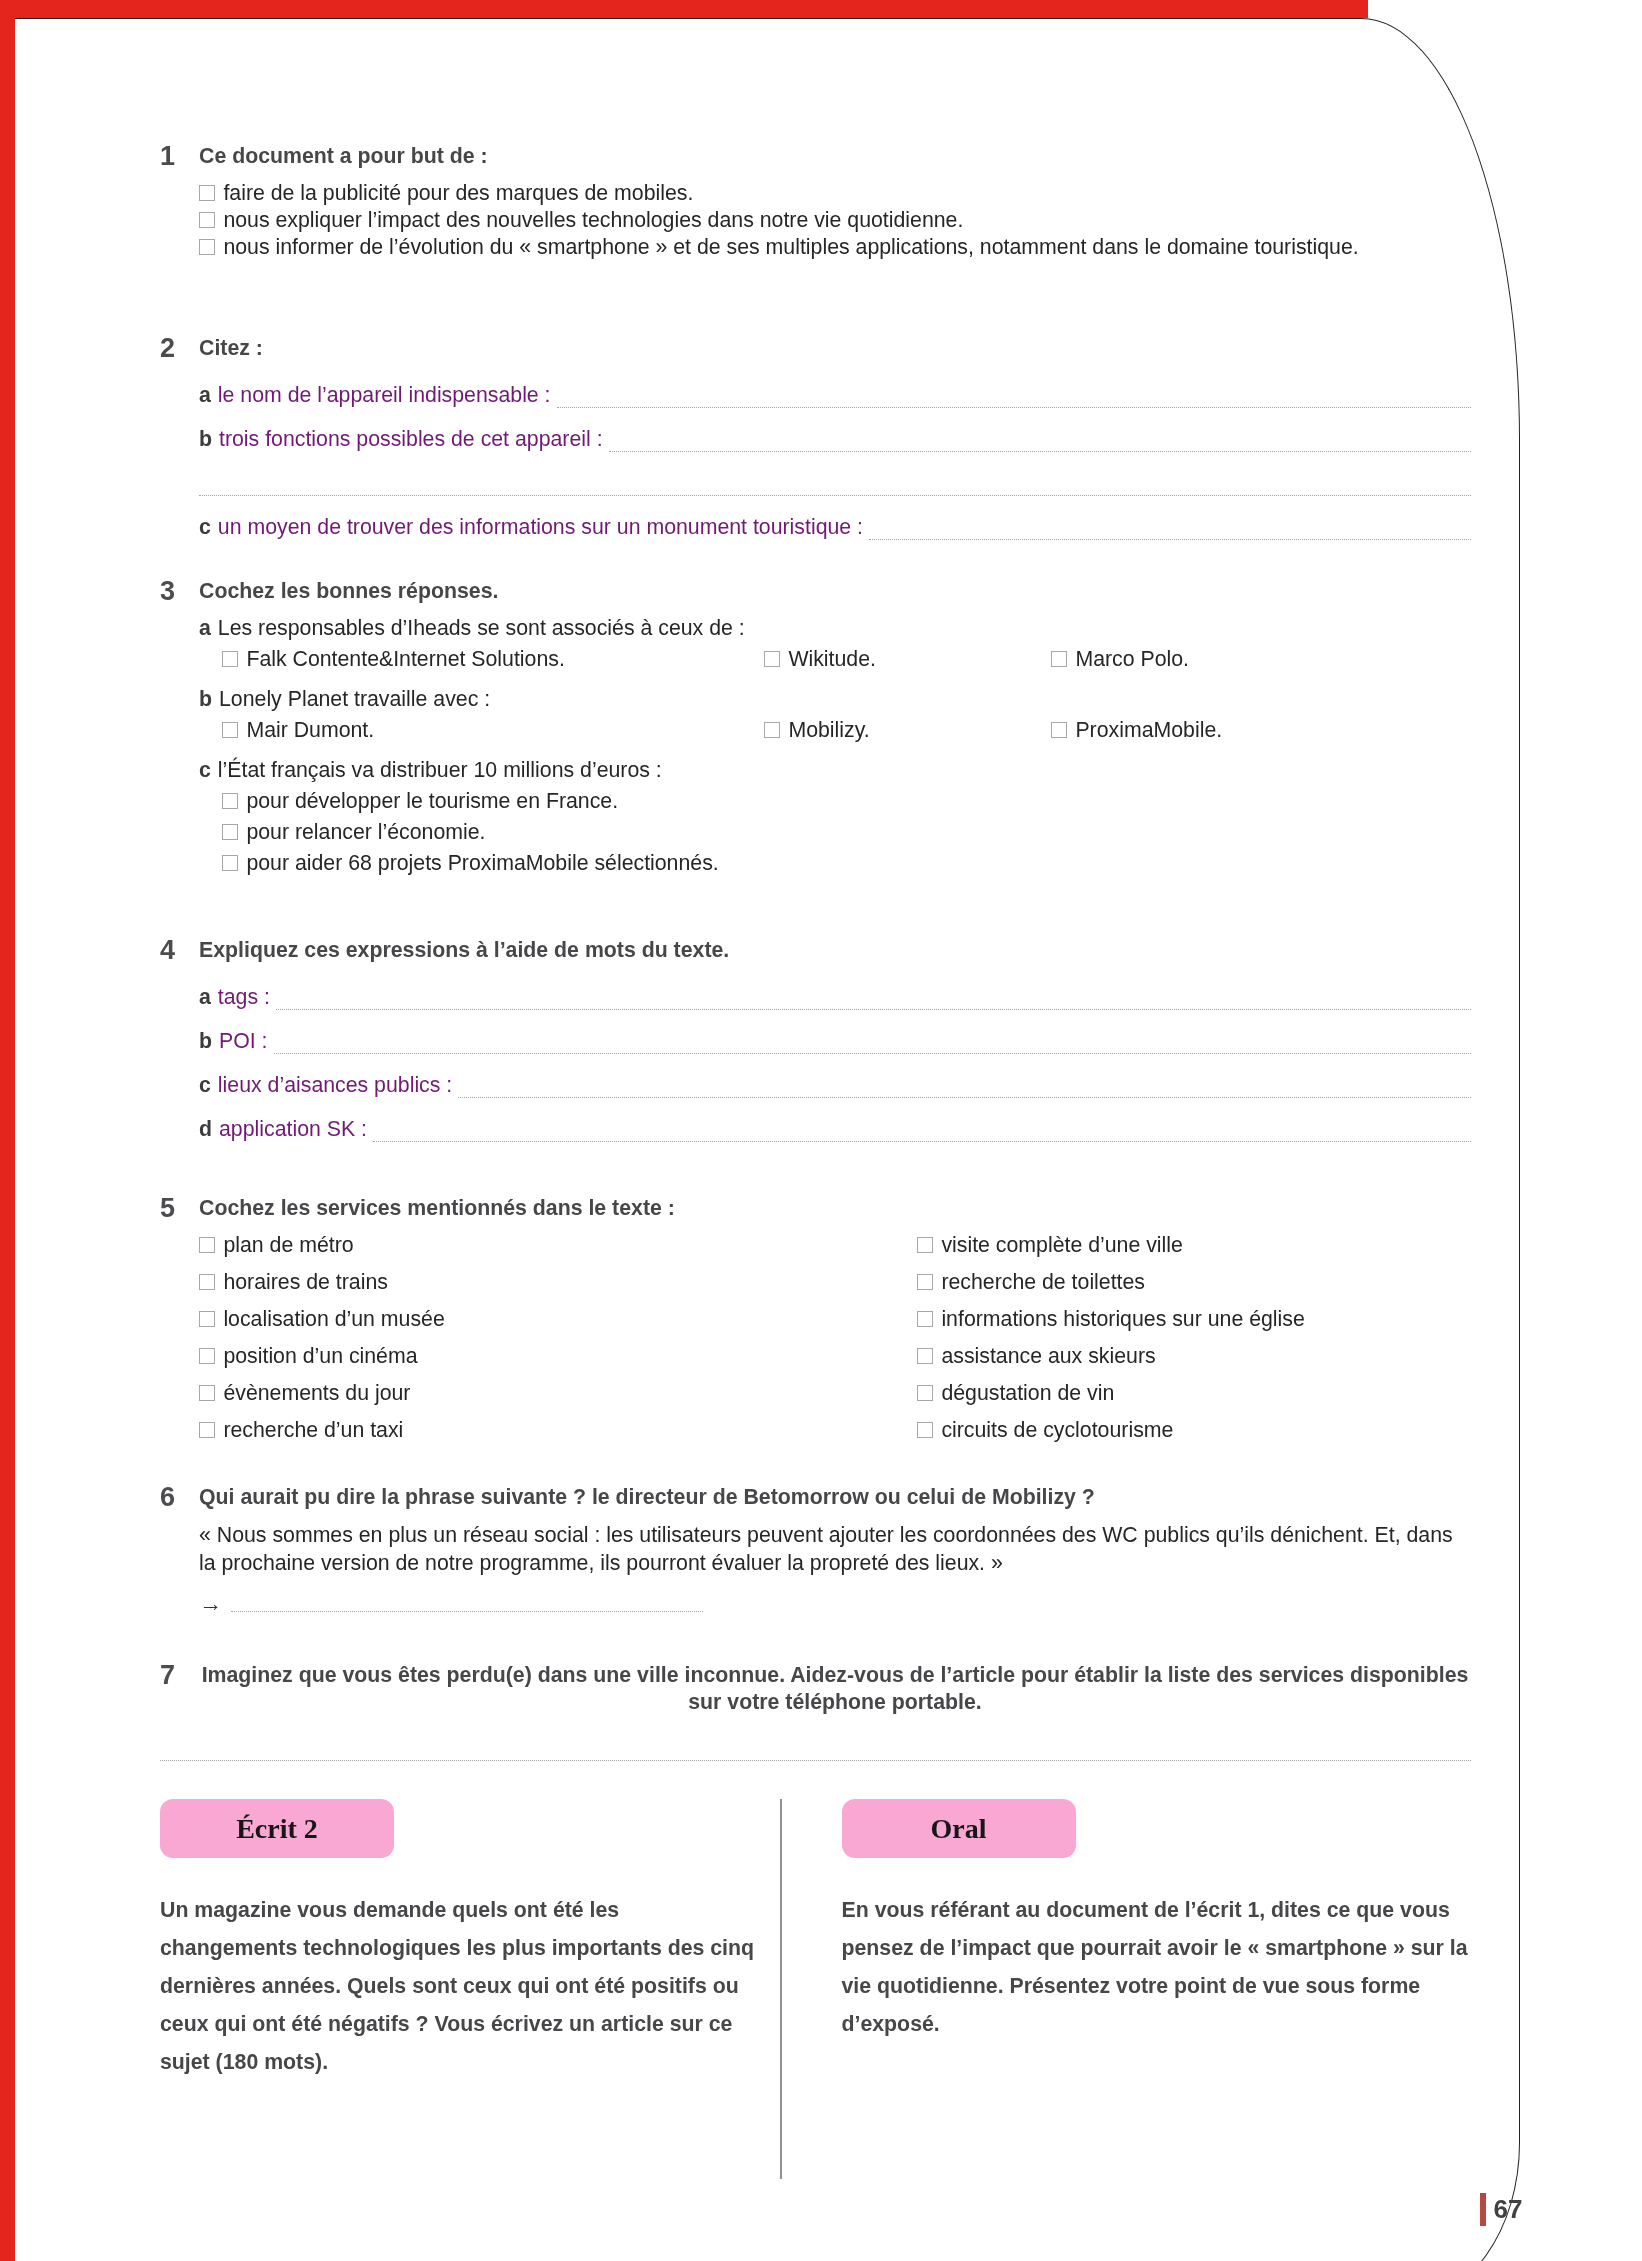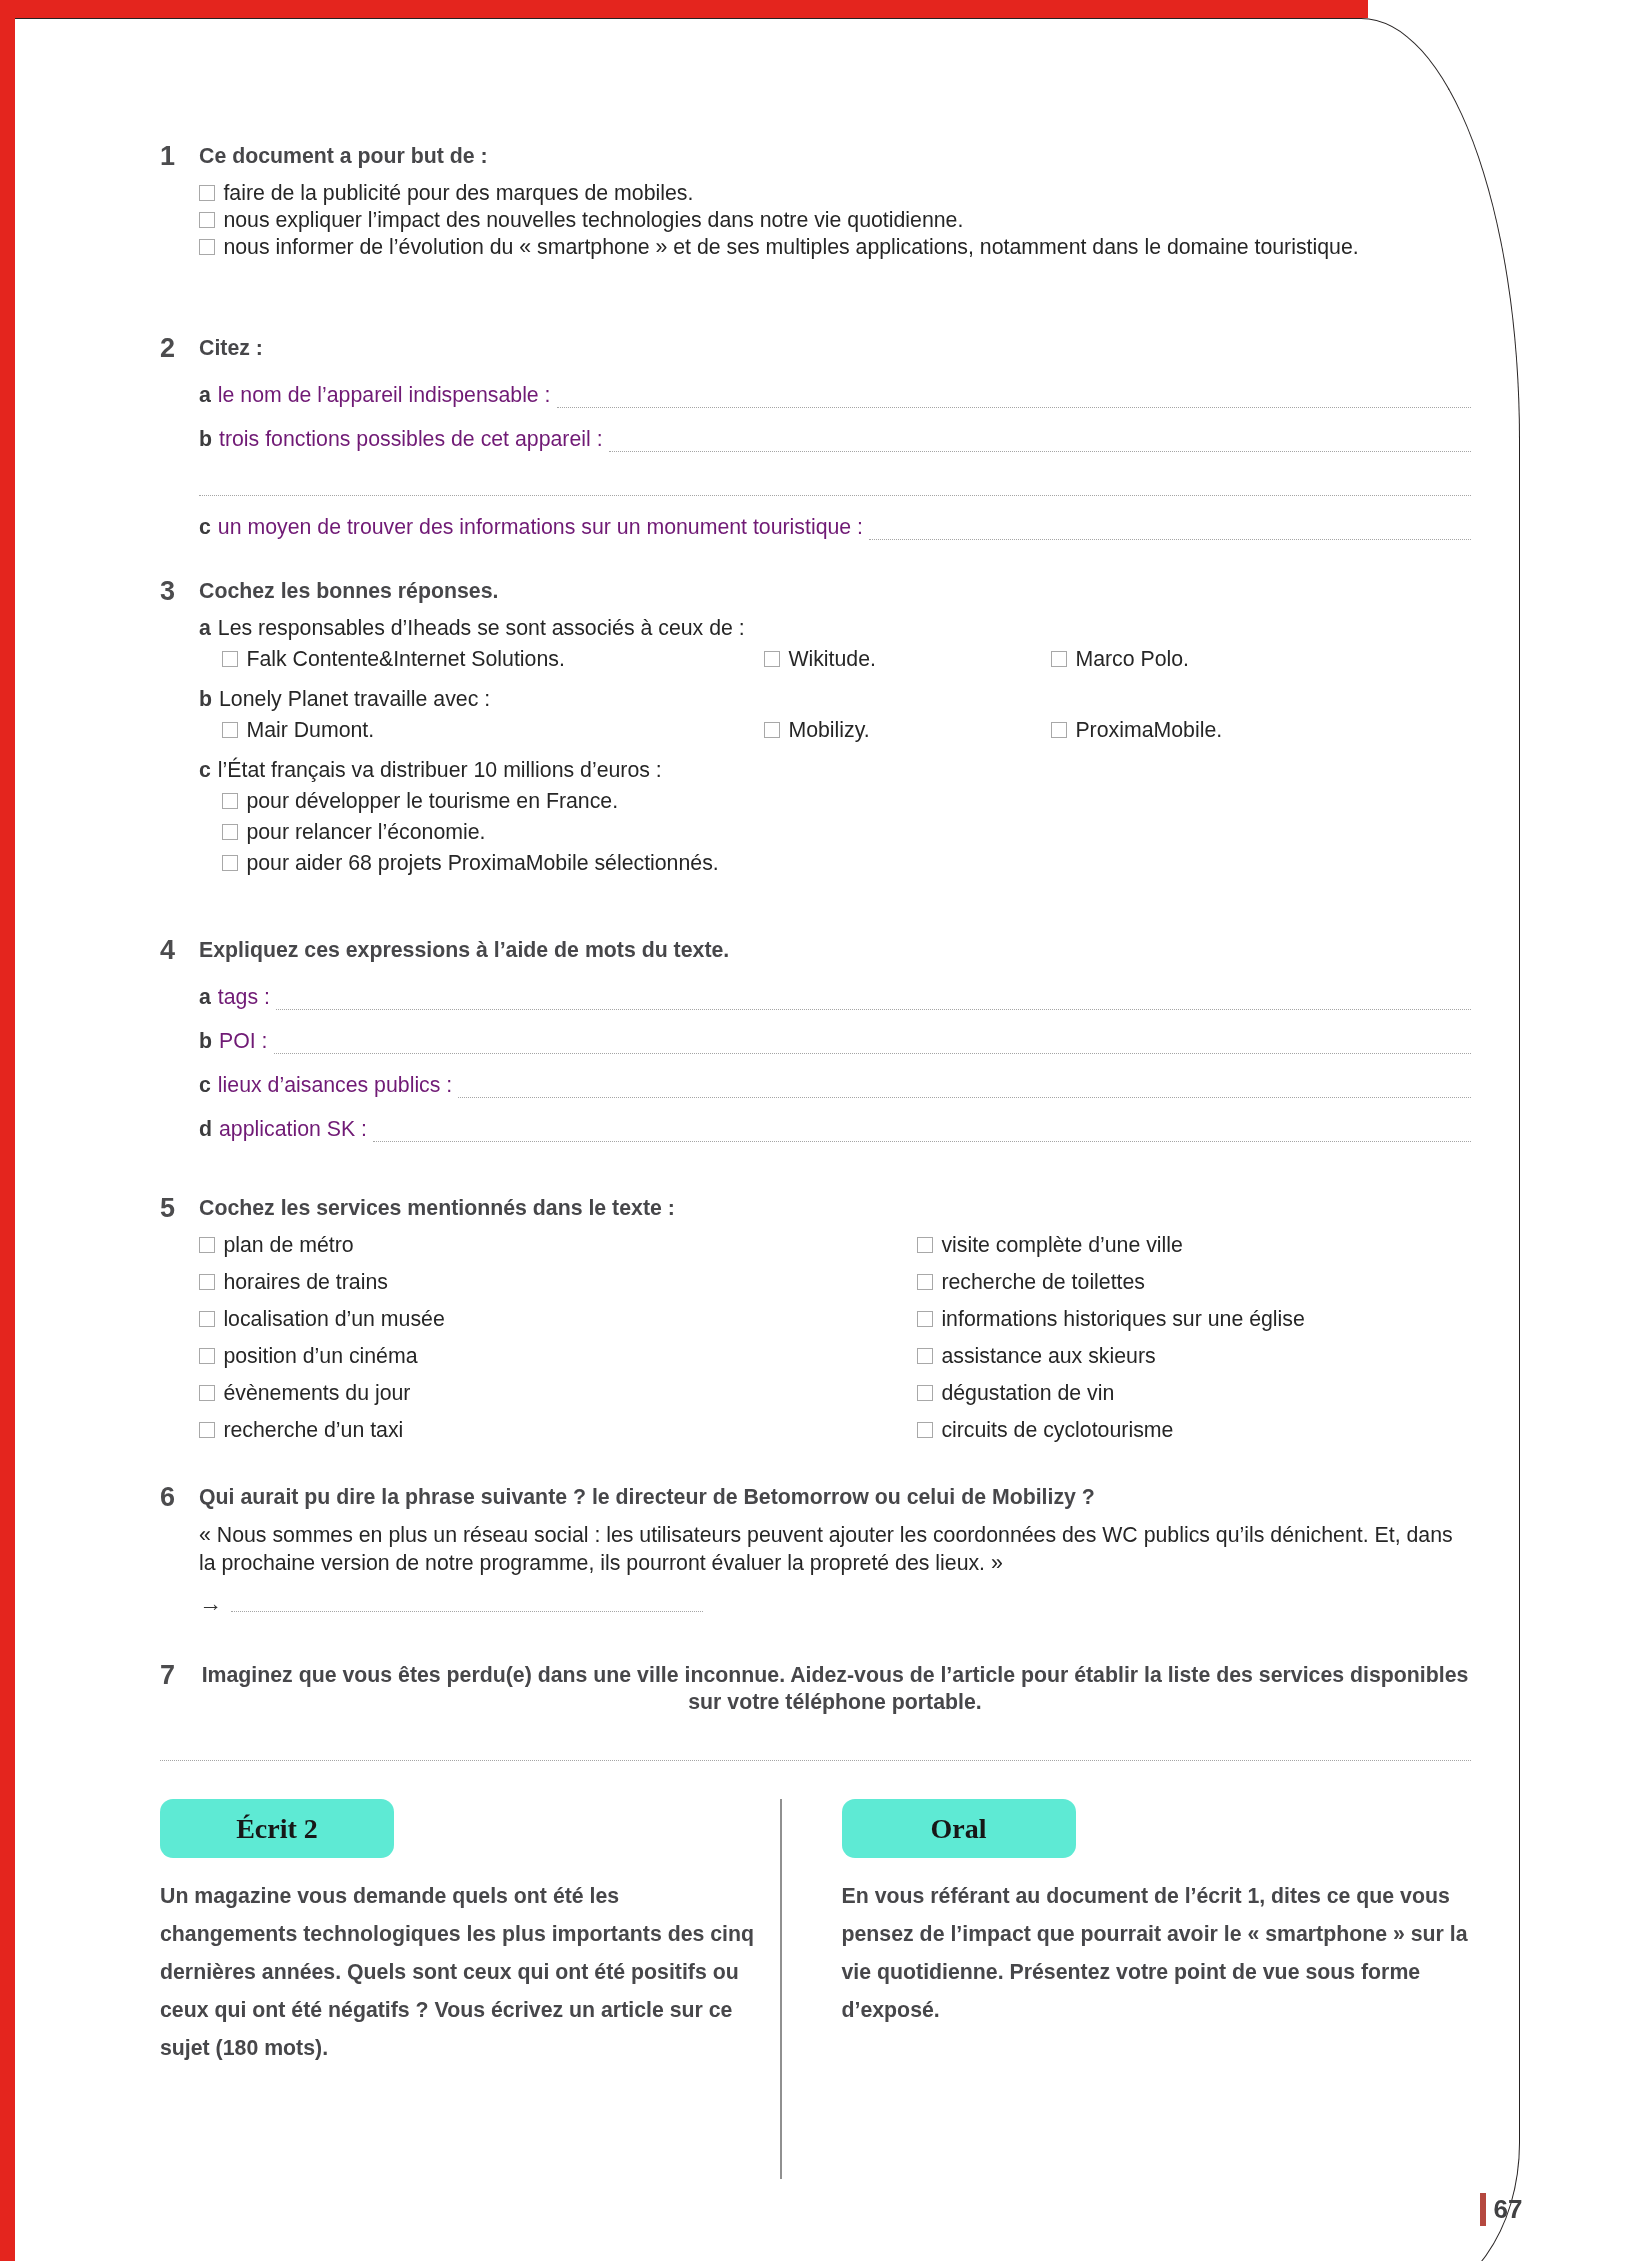--- a/index.html
+++ b/index.html
@@ -49,24 +49,24 @@
   .quote { font-size:21.3px; line-height:28px; color:#262626; margin-bottom:13px; }
   .arrow-row { display:flex; align-items:flex-end; height:27px; }
   .arrow { font-size:23px; font-weight:700; line-height:27px; color:#333; }
 
   .section-dots { border-bottom:1.5px dotted #a5a5a5; margin-top:44px; height:0; }
 
   .footer { display:flex; margin-top:38px; position:relative; }
   .fcol-left  { flex:none; width:620px; padding-right:20px; }
   .vsep { flex:none; width:1.5px; height:380px; background:#909090; }
   .fcol-right { flex:1; min-width:0; padding-left:60px; }
-  .tag-box { width:234px; height:59px; background:#5eead4; border-radius:13px;
+  .tag-box { width:234px; height:59px; background:#f9a8d4; border-radius:13px;
              display:flex; align-items:center; justify-content:center;
              font-family:"Liberation Serif", serif; font-weight:700; font-size:28px; color:#171717; }
-  .fpar { margin-top:19px; font-size:21.3px; font-weight:700; line-height:38px; color:#47474a; }
+  .fpar { margin-top:33px; font-size:21.3px; font-weight:700; line-height:38px; color:#47474a; }
 
   .pagenum { position:absolute; left:1480px; top:2193px; display:flex; align-items:center; }
   .pnbar { width:5.5px; height:33px; background:#b5483f; margin-right:8px; }
   .pn { font-size:26px; font-weight:700; color:#414143; }
 </style>
 </head>
 <body>
 
 <div class="red-top"></div>
 <div class="red-left"></div>

